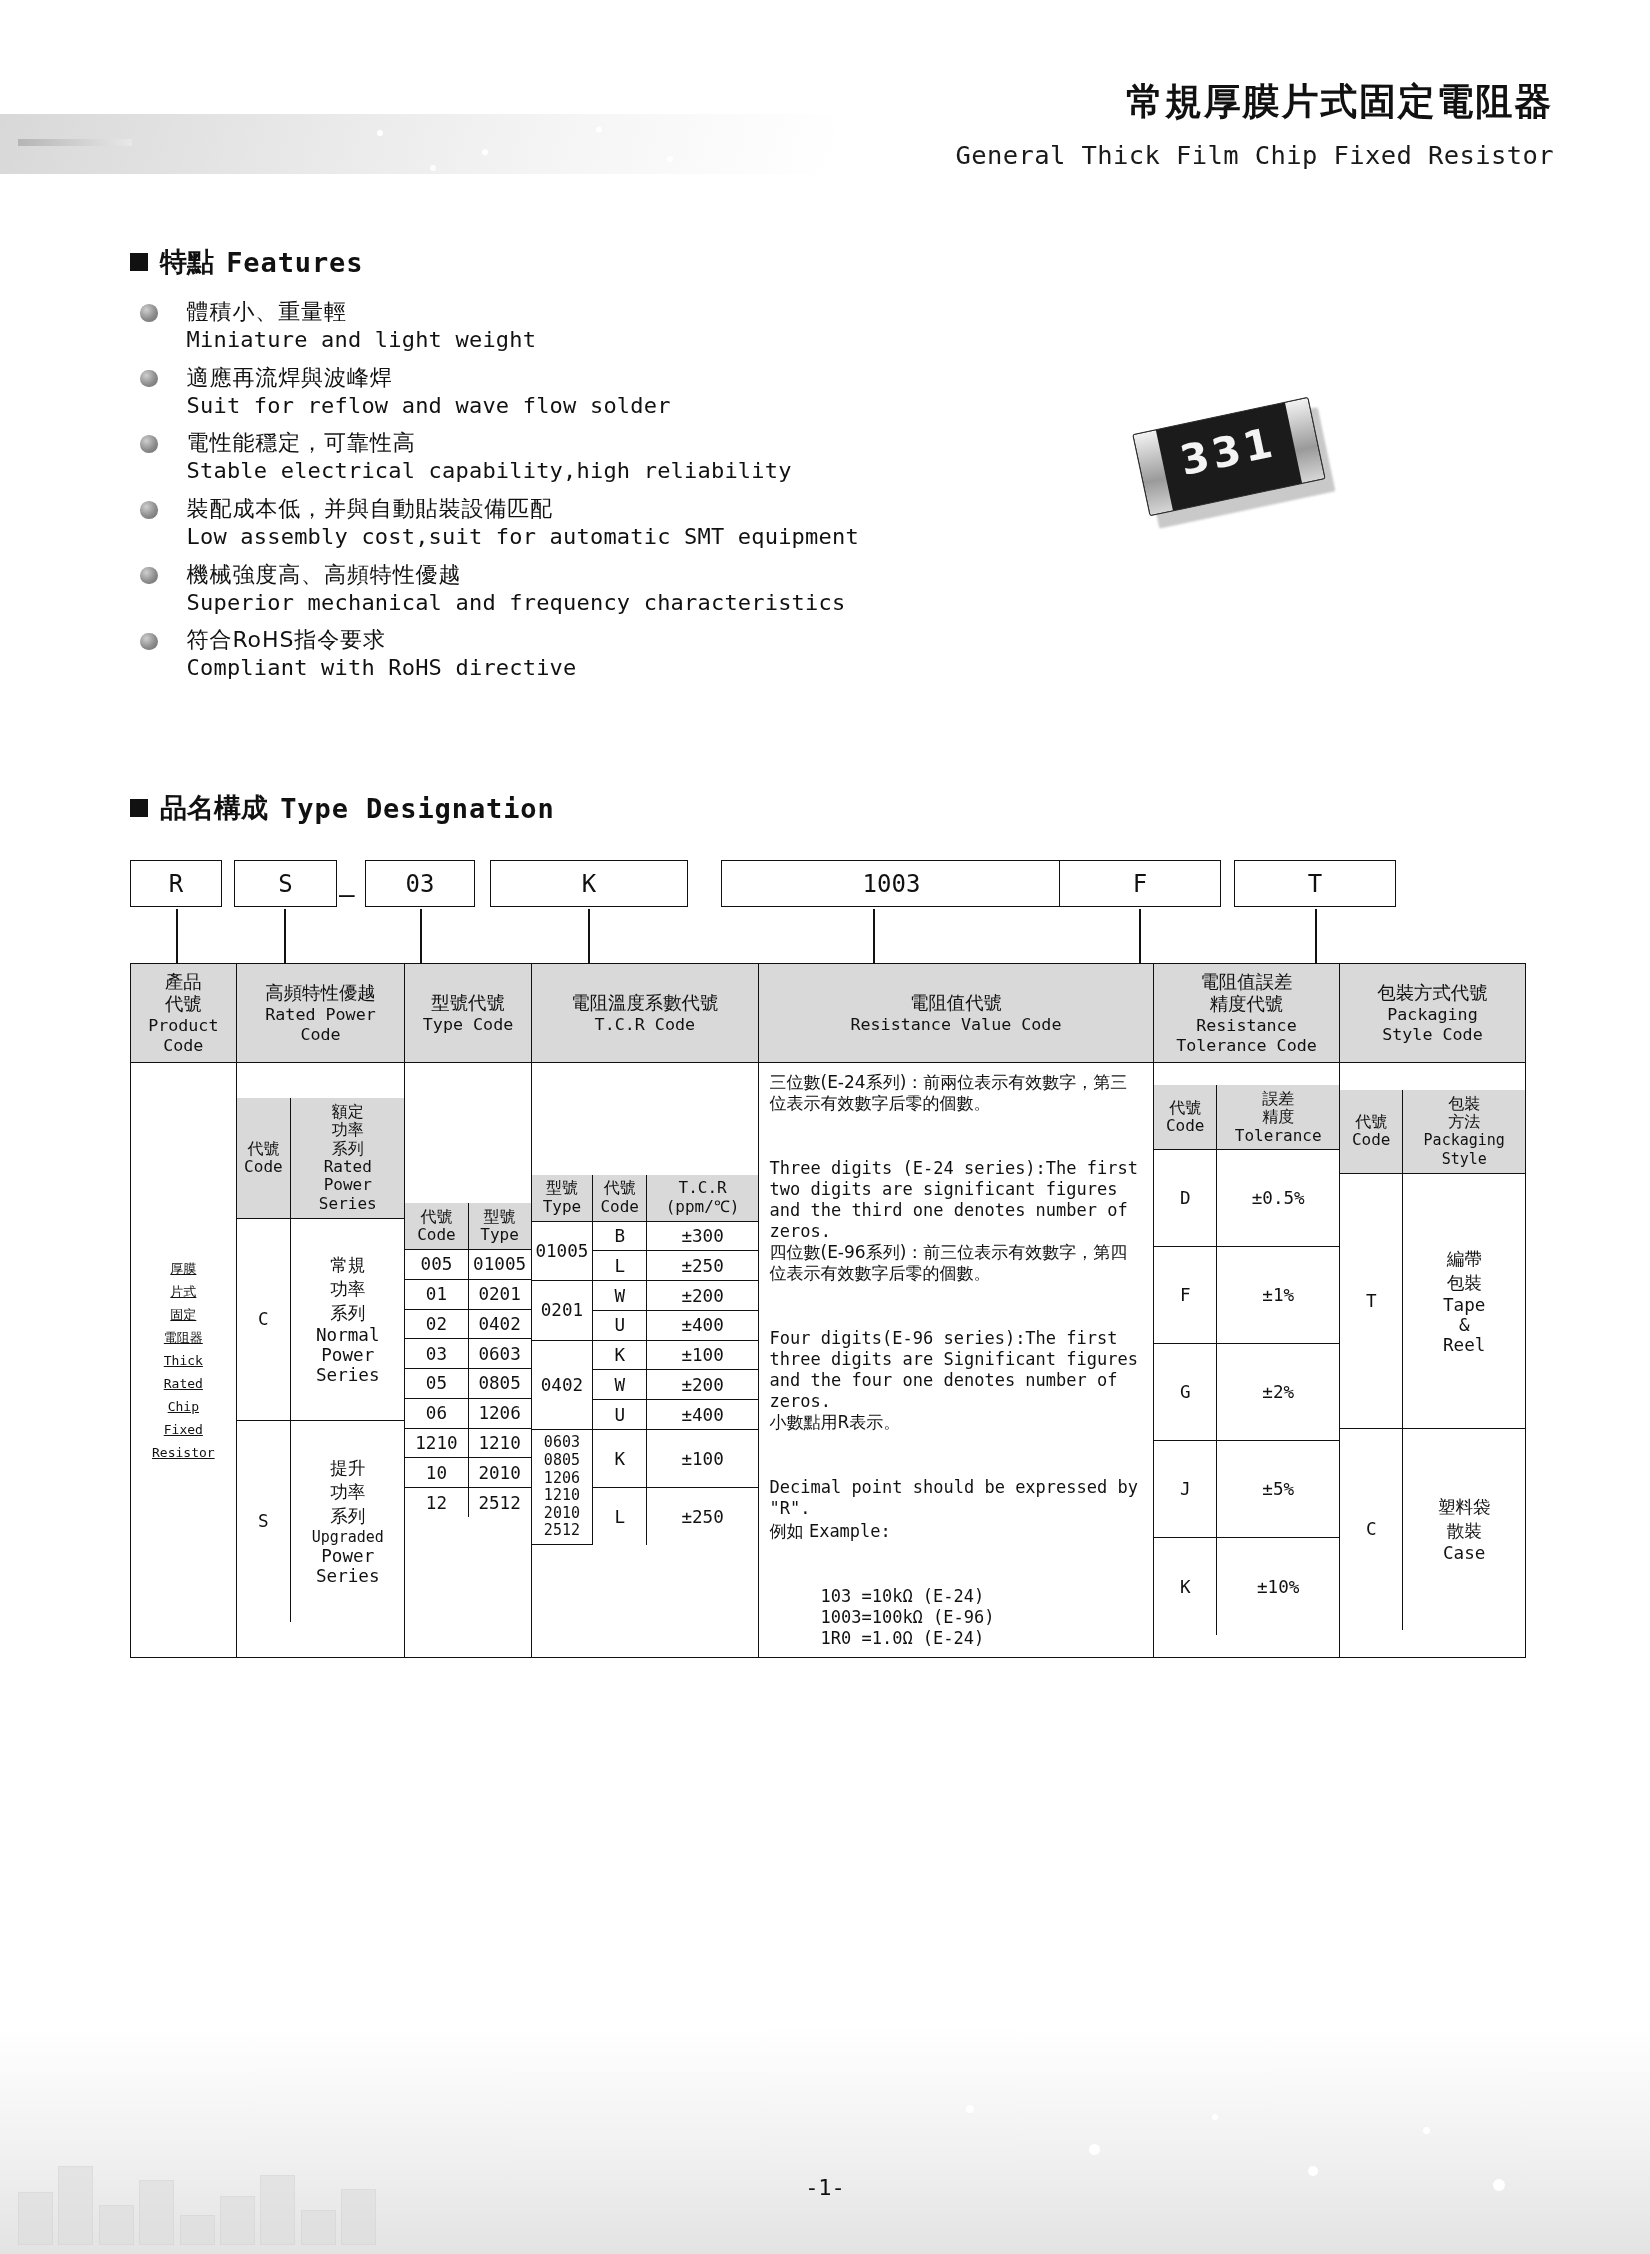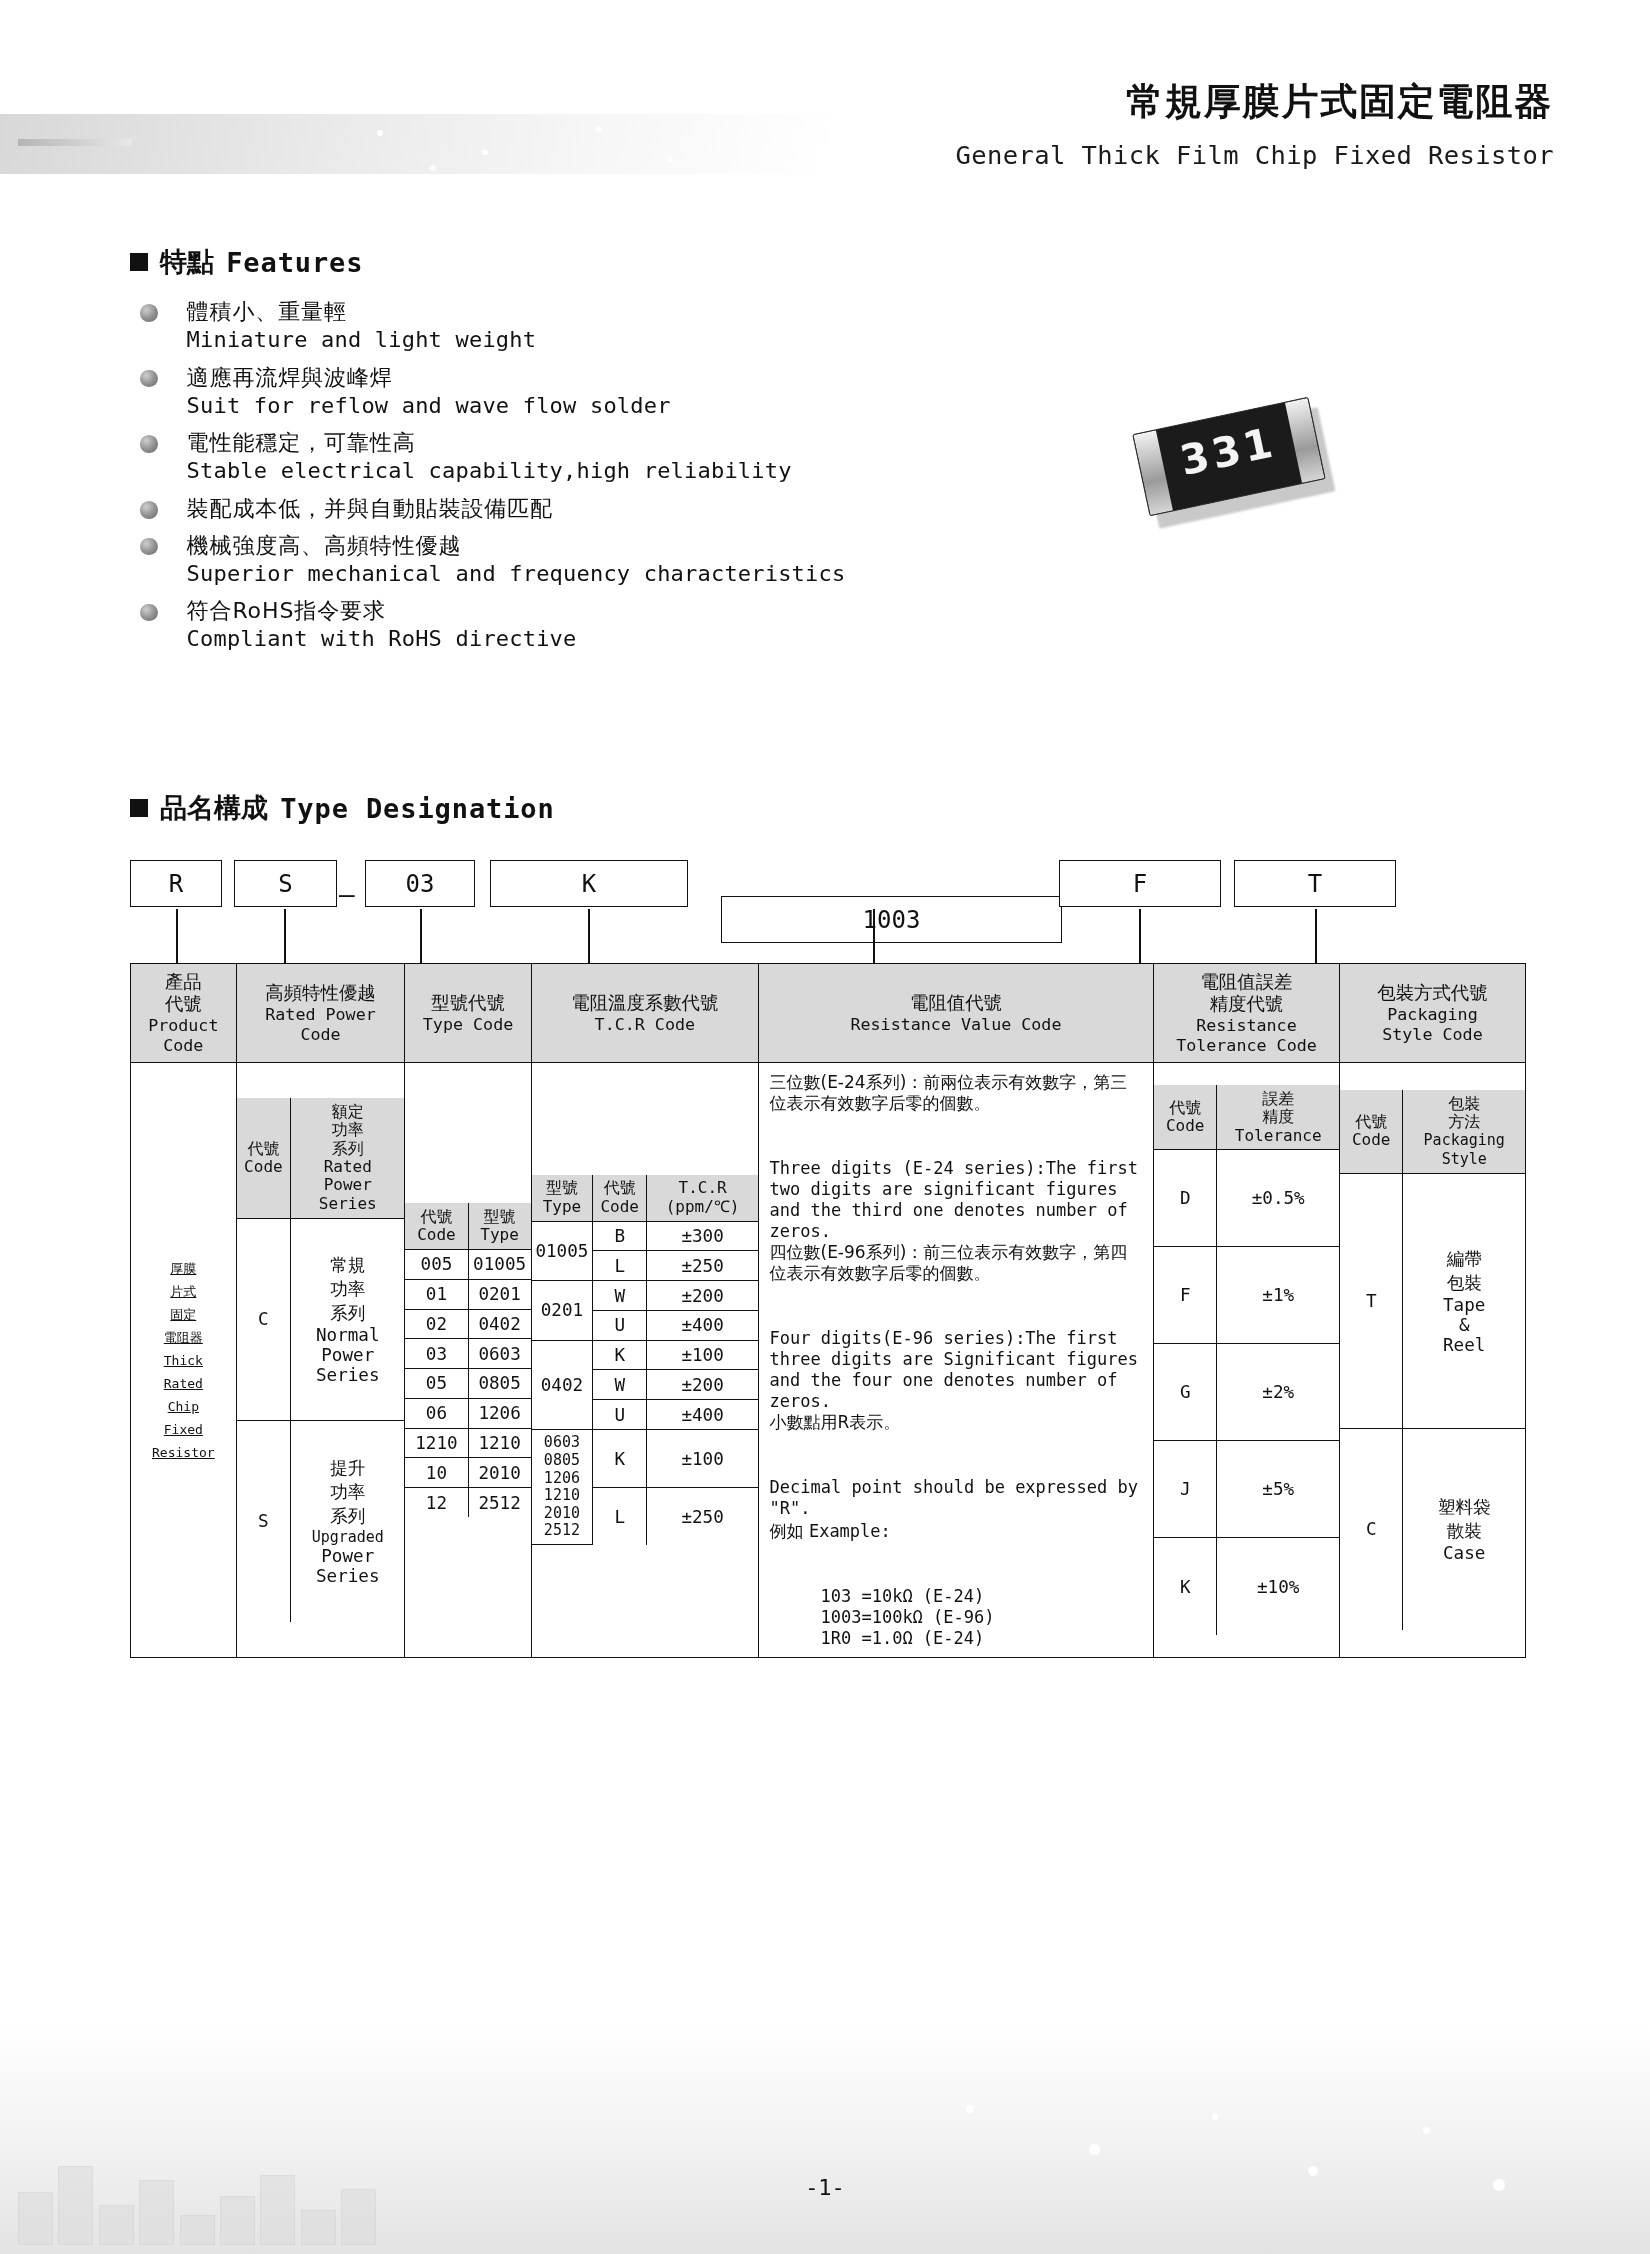--- a/index.html
+++ b/index.html
@@ -168,20 +168,21 @@
     <span class="bullet"></span>
     <div class="feature-texts">
       <div class="zh">電性能穩定，可靠性高</div>
       <div class="en">Stable electrical capability,high reliability</div>
     </div>
   </div>
   <div class="feature">
     <span class="bullet"></span>
     <div class="feature-texts">
       <div class="zh">裝配成本低，并與自動貼裝設備匹配</div>
+      <div class="en">Low assembly cost,suit for automatic SMT equipment</div>
     </div>
   </div>
   <div class="feature">
     <span class="bullet"></span>
     <div class="feature-texts">
       <div class="zh">機械強度高、高頻特性優越</div>
       <div class="en">Superior mechanical and frequency characteristics</div>
     </div>
   </div>
   <div class="feature">
@@ -209,21 +210,21 @@
 </div>
 
 <div class="td">
 
   <div class="codes">
     <div class="codebox" style="left:0px;   width:92px;">R</div>
     <div class="codebox" style="left:104px; width:103px;">S</div>
     <div class="dash" style="left:209px;">—</div>
     <div class="codebox" style="left:235px; width:110px;">03</div>
     <div class="codebox" style="left:360px; width:198px;">K</div>
-    <div class="codebox" style="left:591px; width:341px;margin-top:36px;">1003</div>
+    <div class="codebox" style="left:591px; width:341px;">1003</div>
     <div class="codebox" style="left:929px;width:162px;">F</div>
     <div class="codebox" style="left:1104px;width:162px;">T</div>
   </div>
 
   <div class="connectors">
     <div class="vline" style="left:46px;"></div>
     <div class="vline" style="left:154px;"></div>
     <div class="vline" style="left:290px;"></div>
     <div class="vline" style="left:458px;"></div>
     <div class="vline" style="left:743px;"></div>

